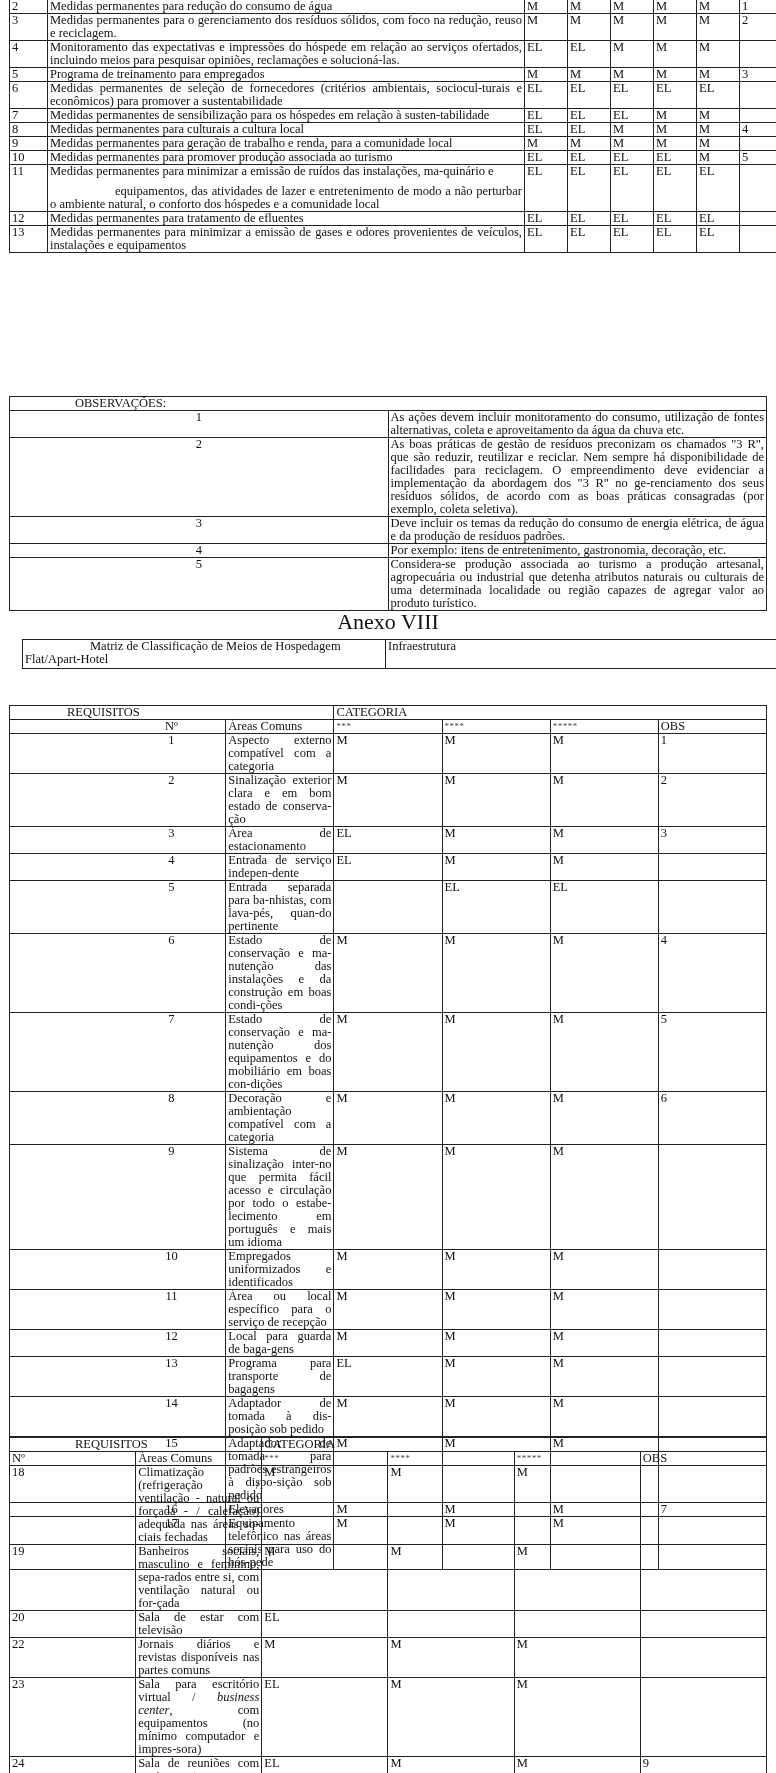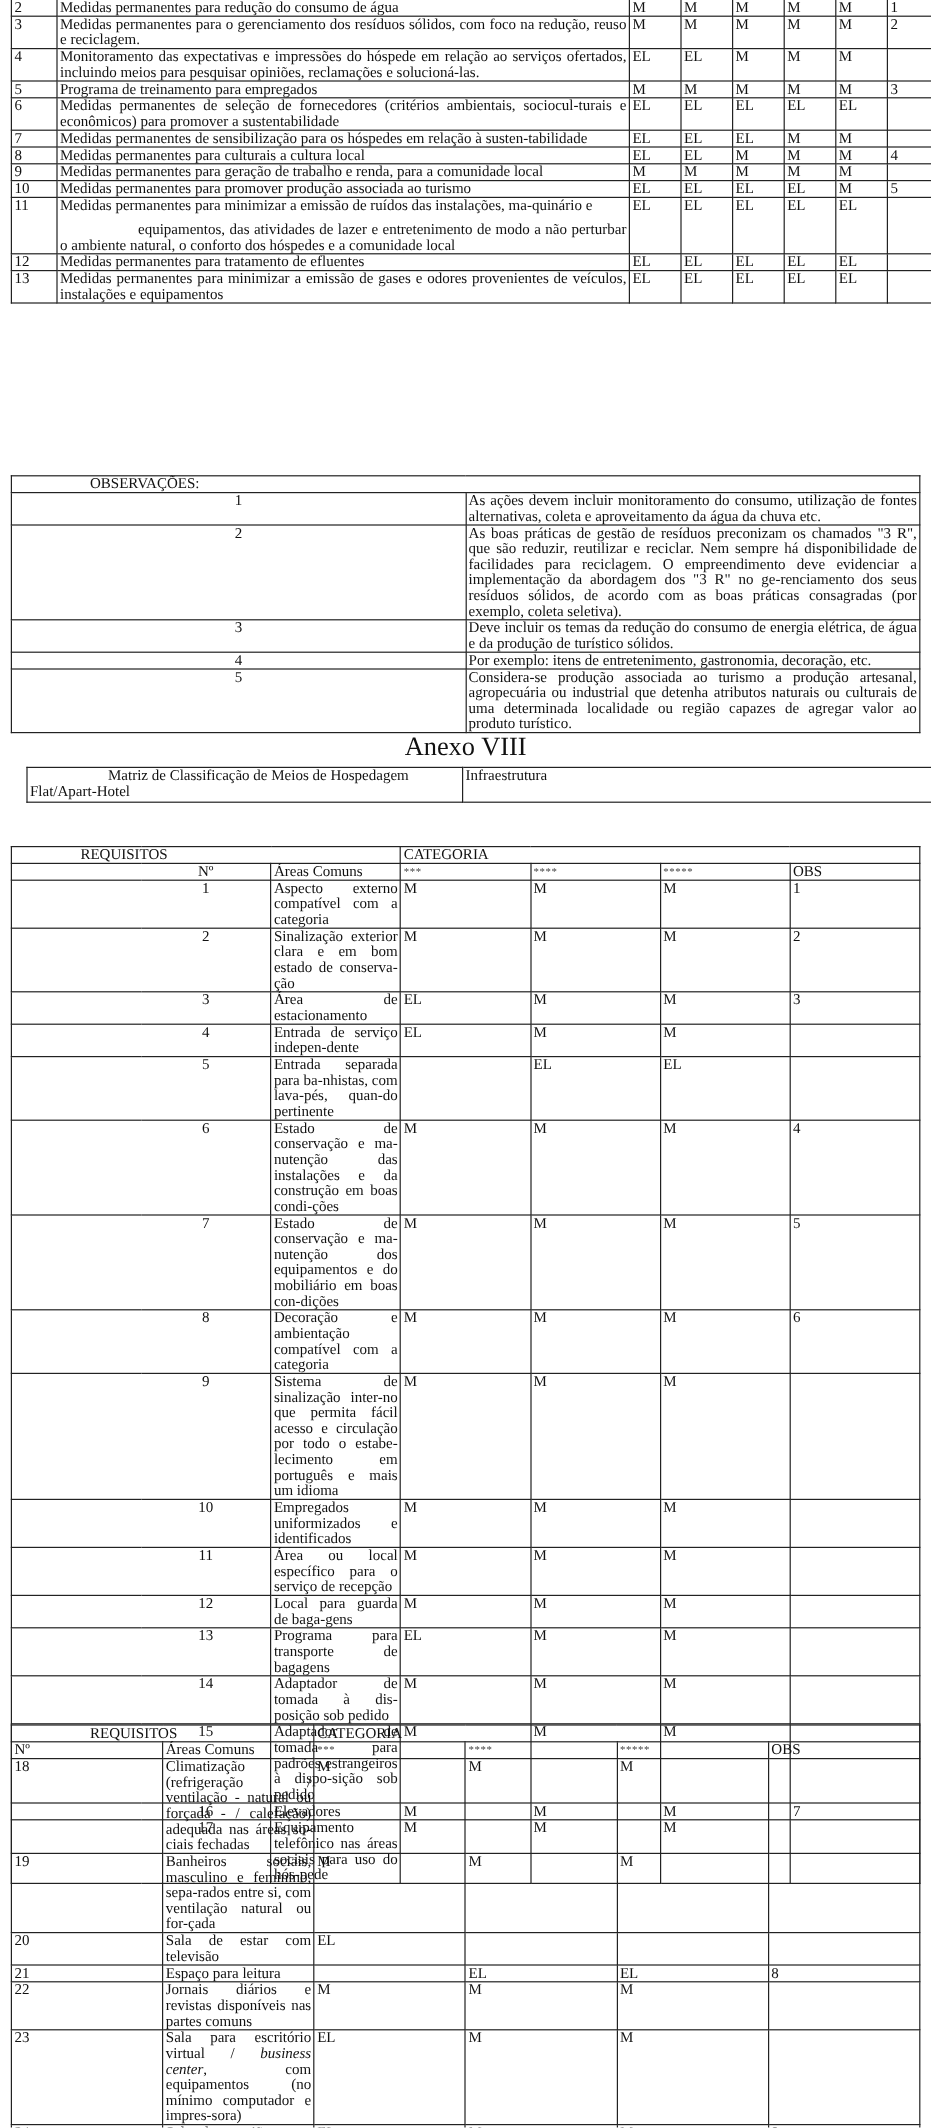--- a/index.html
+++ b/index.html
@@ -198,21 +198,21 @@
   <tr>
         <td class="lab">1</td>
         <td class="txt">As ações devem incluir monitoramento do consumo, utilização de fontes alternativas, coleta e aproveitamento da água da chuva etc.</td>
       </tr>
       <tr>
         <td class="lab">2</td>
         <td class="txt">As boas práticas de gestão de resíduos preconizam os chamados "3 R", que são reduzir, reutilizar e reciclar. Nem sempre há disponibilidade de facilidades para reciclagem. O empreendimento deve evidenciar a implementação da abordagem dos "3 R" no ge-renciamento dos seus resíduos sólidos, de acordo com as boas práticas consagradas (por exemplo, coleta seletiva).</td>
       </tr>
       <tr>
         <td class="lab">3</td>
-        <td class="txt">Deve incluir os temas da redução do consumo de energia elétrica, de água e da produção de turístico sólidos.</td>
+        <td class="txt">Deve incluir os temas da redução do consumo de energia elétrica, de água e da produção de resíduos padrões.</td>
       </tr>
       <tr>
         <td class="lab">4</td>
         <td class="txt">Por exemplo: itens de entretenimento, gastronomia, decoração, etc.</td>
       </tr>
       <tr>
         <td class="lab">5</td>
         <td class="txt">Considera-se produção associada ao turismo a produção artesanal, agropecuária ou industrial que detenha atributos naturais ou culturais de uma determinada localidade ou região capazes de agregar valor ao produto turístico.</td>
       </tr>
     </tbody>
@@ -435,28 +435,20 @@
       </tr>
       <tr>
         <td class="n">20</td>
         <td class="d">Sala de estar com televisão</td>
         <td class="c3">EL</td>
         <td class="c4"></td>
         <td class="c5"></td>
         <td class="obs"></td>
       </tr>
       <tr>
-        <td class="n">21</td>
-        <td class="d">Espaço para leitura</td>
-        <td class="c3"></td>
-        <td class="c4">EL</td>
-        <td class="c5">EL</td>
-        <td class="obs">8</td>
-      </tr>
-      <tr>
         <td class="n">22</td>
         <td class="d">Jornais diários e revistas disponíveis nas partes comuns</td>
         <td class="c3">M</td>
         <td class="c4">M</td>
         <td class="c5">M</td>
         <td class="obs"></td>
       </tr>
       <tr>
         <td class="n">23</td>
         <td class="d"><span>Sala para escritório virtual / </span><em>business center</em><span>, com equipamentos (no mínimo computador e impres-sora)</span></td>

